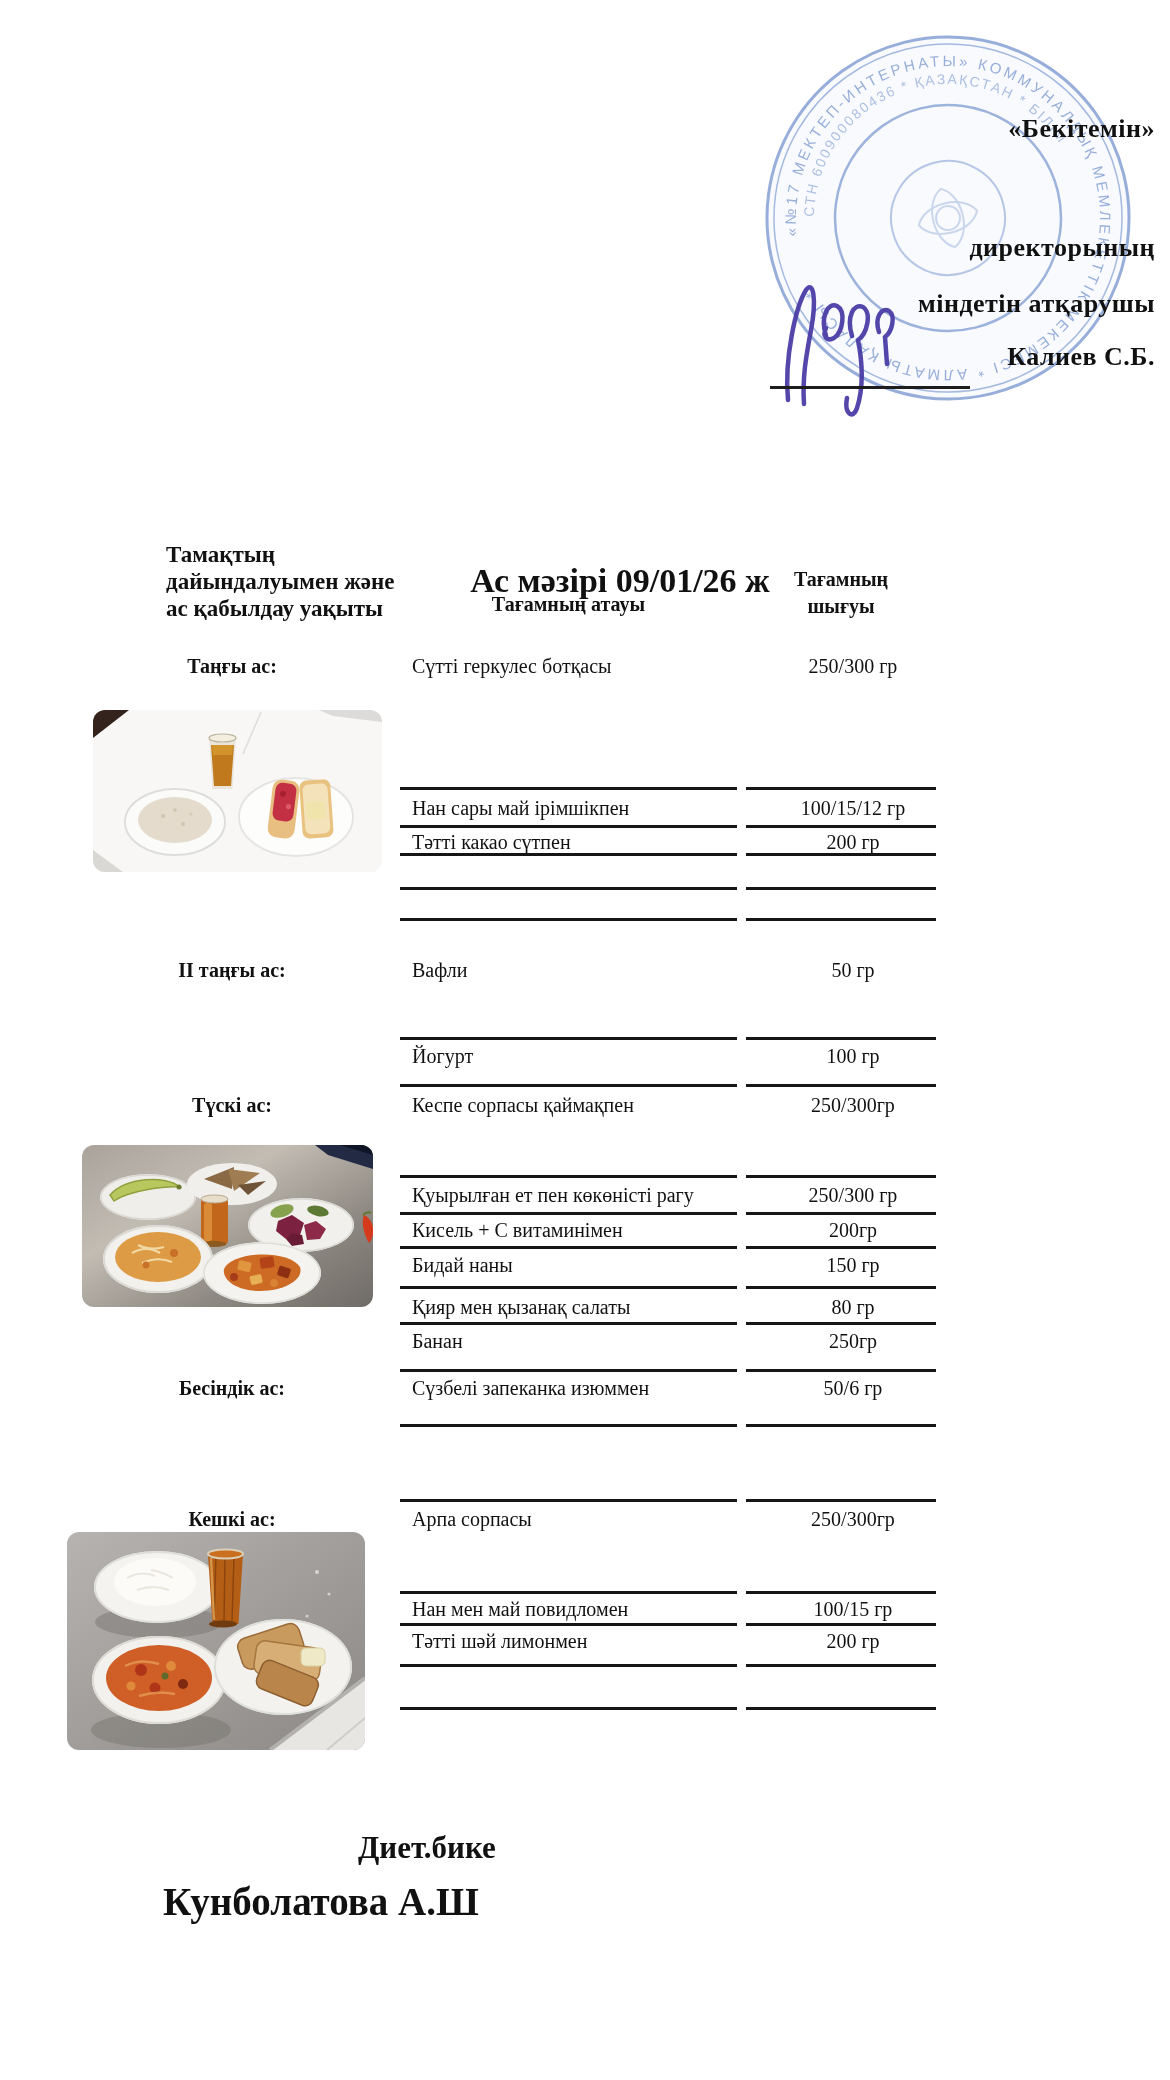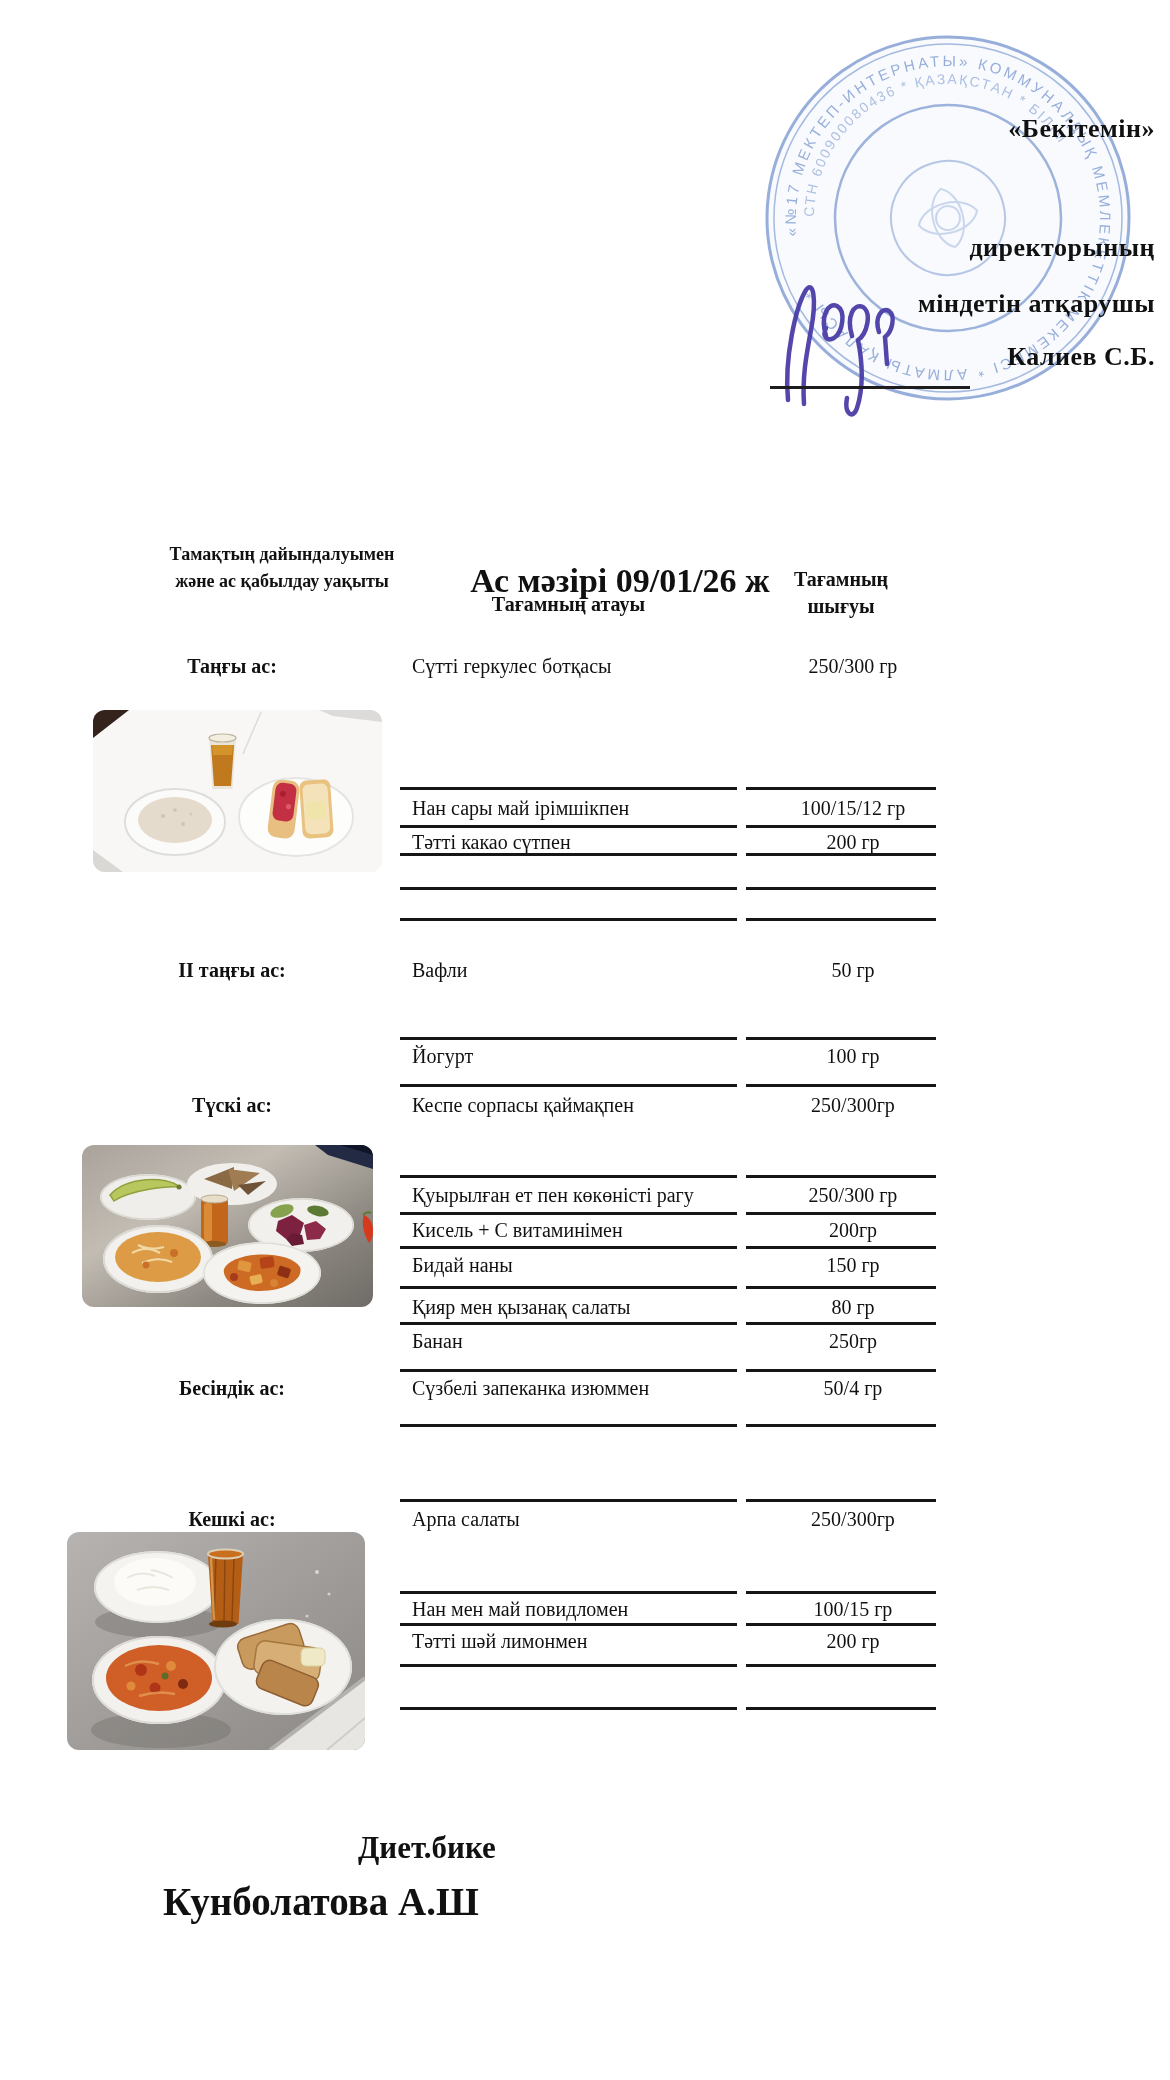--- a/index.html
+++ b/index.html
@@ -9,21 +9,21 @@
   }
   
   .appr{position:absolute;right:15px;font-weight:bold;font-size:26px;letter-spacing:.5px;white-space:nowrap;z-index:3;}
   .appr.l0{top:114px;} .appr.l1{top:171px;} .appr.l2{top:233px;} .appr.l3{top:289px;} .appr.name{top:342px;}
   .stamp{position:absolute;left:752px;top:22px;z-index:1;}
   .sig{position:absolute;left:766px;top:272px;z-index:2;}
   .sigline{position:absolute;left:770px;top:386px;width:200px;height:3px;background:#1d1d1d;z-index:2;}
   
   .title{position:absolute;top:562px;left:35px;width:1170px;text-align:center;font-weight:bold;font-size:34px;z-index:2;}
   
-  .hc1{position:absolute;left:166px;top:541px;width:232px;text-align:center;font-weight:bold;font-size:18px;line-height:27px;}
+  .hc1{position:absolute;left:166px;top:541px;width:232px;text-align:left;font-weight:bold;font-size:23px;line-height:27px;}
   .hc2{position:absolute;left:400px;top:593px;width:337px;text-align:center;font-weight:bold;font-size:20px;}
   .hc3{position:absolute;left:776px;top:566px;width:130px;text-align:center;font-weight:bold;font-size:20px;line-height:27px;}
   
   .mrow{position:absolute;left:12px;width:1170px;height:28px;}
   .c1{position:absolute;left:95px;width:250px;text-align:center;font-weight:bold;font-size:20px;white-space:nowrap;}
   .c2{position:absolute;left:400px;width:337px;font-size:20px;white-space:nowrap;}
   .c3{position:absolute;left:746px;width:190px;text-align:center;font-size:20px;white-space:nowrap;}
   
   .rule{position:absolute;height:3px;background:#161616;}
   .rule.a{left:400px;width:337px;}
@@ -128,25 +128,25 @@
     <div class="c2">Қияр мен қызанақ салаты</div>
     <div class="c3">80 гр</div>
   </div>
   <div class="mrow" style="top:1330px">
     <div class="c2">Банан</div>
     <div class="c3">250гр</div>
   </div>
   <div class="mrow" style="top:1377px">
     <div class="c1">Бесіндік ас:</div>
     <div class="c2">Сүзбелі запеканка изюммен</div>
-    <div class="c3">50/4 гр</div>
+    <div class="c3">50/6 гр</div>
   </div>
   <div class="mrow" style="top:1508px">
     <div class="c1">Кешкі ас:</div>
-    <div class="c2">Арпа салаты</div>
+    <div class="c2">Арпа сорпасы</div>
     <div class="c3">250/300гр</div>
   </div>
   <div class="mrow" style="top:1598px">
     <div class="c2">Нан мен май повидломен</div>
     <div class="c3">100/15 гр</div>
   </div>
   <div class="mrow" style="top:1630px">
     <div class="c2">Тәтті шәй лимонмен</div>
     <div class="c3">200 гр</div>
   </div>

